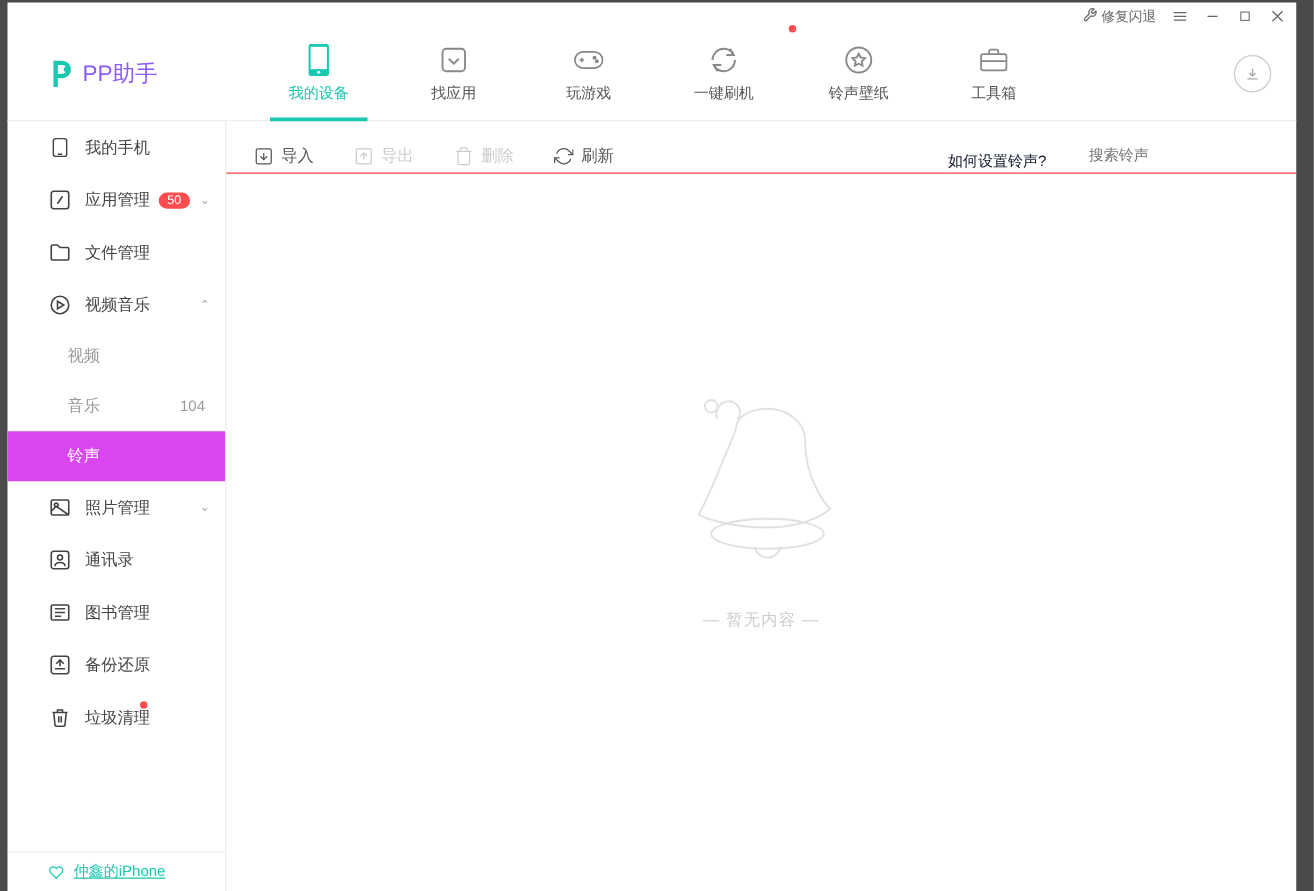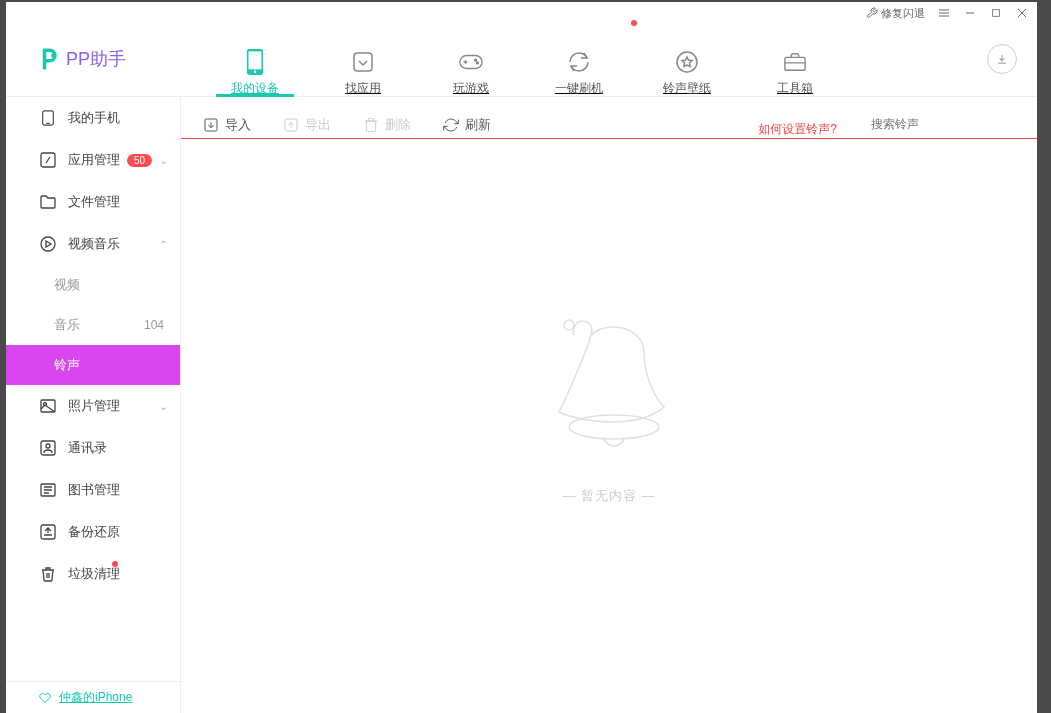--- a/index.html
+++ b/index.html
@@ -5,21 +5,21 @@
 * { margin: 0; padding: 0; box-sizing: border-box; font-family: "Microsoft YaHei", sans-serif; }
 body { width: 1051px; height: 713px; background: #4a4a4a; overflow: hidden; }
 .window { position: absolute; top: 2px; left: 6px; width: 1031px; height: 711px; background: #fff; display: flex; flex-direction: column; }
 .titlebar { height: 20px; display: flex; justify-content: flex-end; align-items: center; padding: 2px 8px 0 0; gap: 12px; font-size: 11px; color: #666; }
 .titlebar-item { display: flex; align-items: flex-end; gap: 3px; cursor: pointer; }
 .win-btn { width: 14px; height: 14px; display: flex; align-items: center; justify-content: center; cursor: pointer; }
 .header { height: 75px; display: flex; align-items: center; border-bottom: 1px solid #eee; }
 .logo { width: 175px; display: flex; align-items: center; padding-left: 28px; gap: 4px; }
 .logo-text { font-size: 18px; color: #8b5cf6; font-weight: 500; }
 .nav-tabs { flex: 1; display: flex; align-items: center; padding-left: 20px; }
-.nav-tab { width: 108px; height: 75px; display: flex; flex-direction: column; align-items: center; justify-content: flex-end; gap: 6px; cursor: pointer; position: relative; text-decoration: underline; }
+.nav-tab { width: 108px; height: 75px; display: flex; flex-direction: column; align-items: center; justify-content: center; gap: 6px; cursor: pointer; position: relative; }
 .nav-tab.active { color: #18c8af; }
 .nav-tab.active::after { content: ''; position: absolute; bottom: 0; left: 15px; right: 15px; height: 3px; background: #18c8af; }
 .nav-tab-icon { width: 24px; height: 24px; display: flex; align-items: center; justify-content: center; }
 .nav-tab-label { font-size: 12px; color: #555; }
 .nav-tab.active .nav-tab-label { color: #18c8af; }
 .header-right { width: 70px; display: flex; align-items: center; justify-content: center; }
 .download-circle { width: 30px; height: 30px; border: 1px solid #ccc; border-radius: 50%; display: flex; align-items: center; justify-content: center; color: #999; cursor: pointer; }
 .body { flex: 1; display: flex; overflow: hidden; }
 .sidebar { width: 175px; border-right: 1px solid #eee; display: flex; flex-direction: column; overflow-y: auto; }
 .side-item { height: 42px; display: flex; align-items: center; padding-left: 34px; gap: 12px; cursor: pointer; font-size: 13px; color: #444; position: relative; }
@@ -31,21 +31,21 @@
 .side-count { position: absolute; right: 16px; color: #999; font-size: 12px; }
 .side-chevron { position: absolute; right: 12px; color: #aaa; font-size: 10px; }
 .red-dot { width: 6px; height: 6px; background: #ff4d4f; border-radius: 50%; position: absolute; }
 .sidebar-footer { margin-top: auto; height: 32px; display: flex; align-items: center; padding-left: 33px; gap: 8px; color: #18c8af; font-size: 12px; border-top: 1px solid #eee; text-decoration: underline; }
 .content { flex: 1; display: flex; flex-direction: column; }
 .toolbar { height: 42px; border-bottom: 1px solid #ef4444; display: flex; align-items: flex-end; padding: 0 14px; gap: 16px; }
 .tool-btn { display: flex; align-items: center; gap: 6px; font-size: 13px; color: #555; cursor: pointer; padding: 4px 8px; }
 .tool-btn.disabled { color: #ccc; cursor: default; }
 .tool-icon { width: 16px; height: 16px; display: flex; align-items: center; justify-content: center; }
 .toolbar-spacer { flex: 1; }
-.toolbar-link { font-size: 12px; color: #ef4444; cursor: pointer; margin-right: 10px; }
+.toolbar-link { font-size: 12px; color: #0f172a; cursor: pointer; margin-right: 10px; }
 .search-box { width: 160px; height: 28px; display: flex; align-items: center; padding: 0 8px; font-size: 12px; color: #bbb; }
 .search-box input { border: none; outline: none; flex: 1; font-size: 12px; }
 .empty-state { flex: 1; display: flex; flex-direction: column; align-items: center; justify-content: center; color: #ccc; margin-top: -40px; }
 .empty-text { margin-top: 30px; font-size: 13px; letter-spacing: 1px; }
 </style>
 </head>
 <body>
 
 <div class="window">
   <div class="titlebar">

